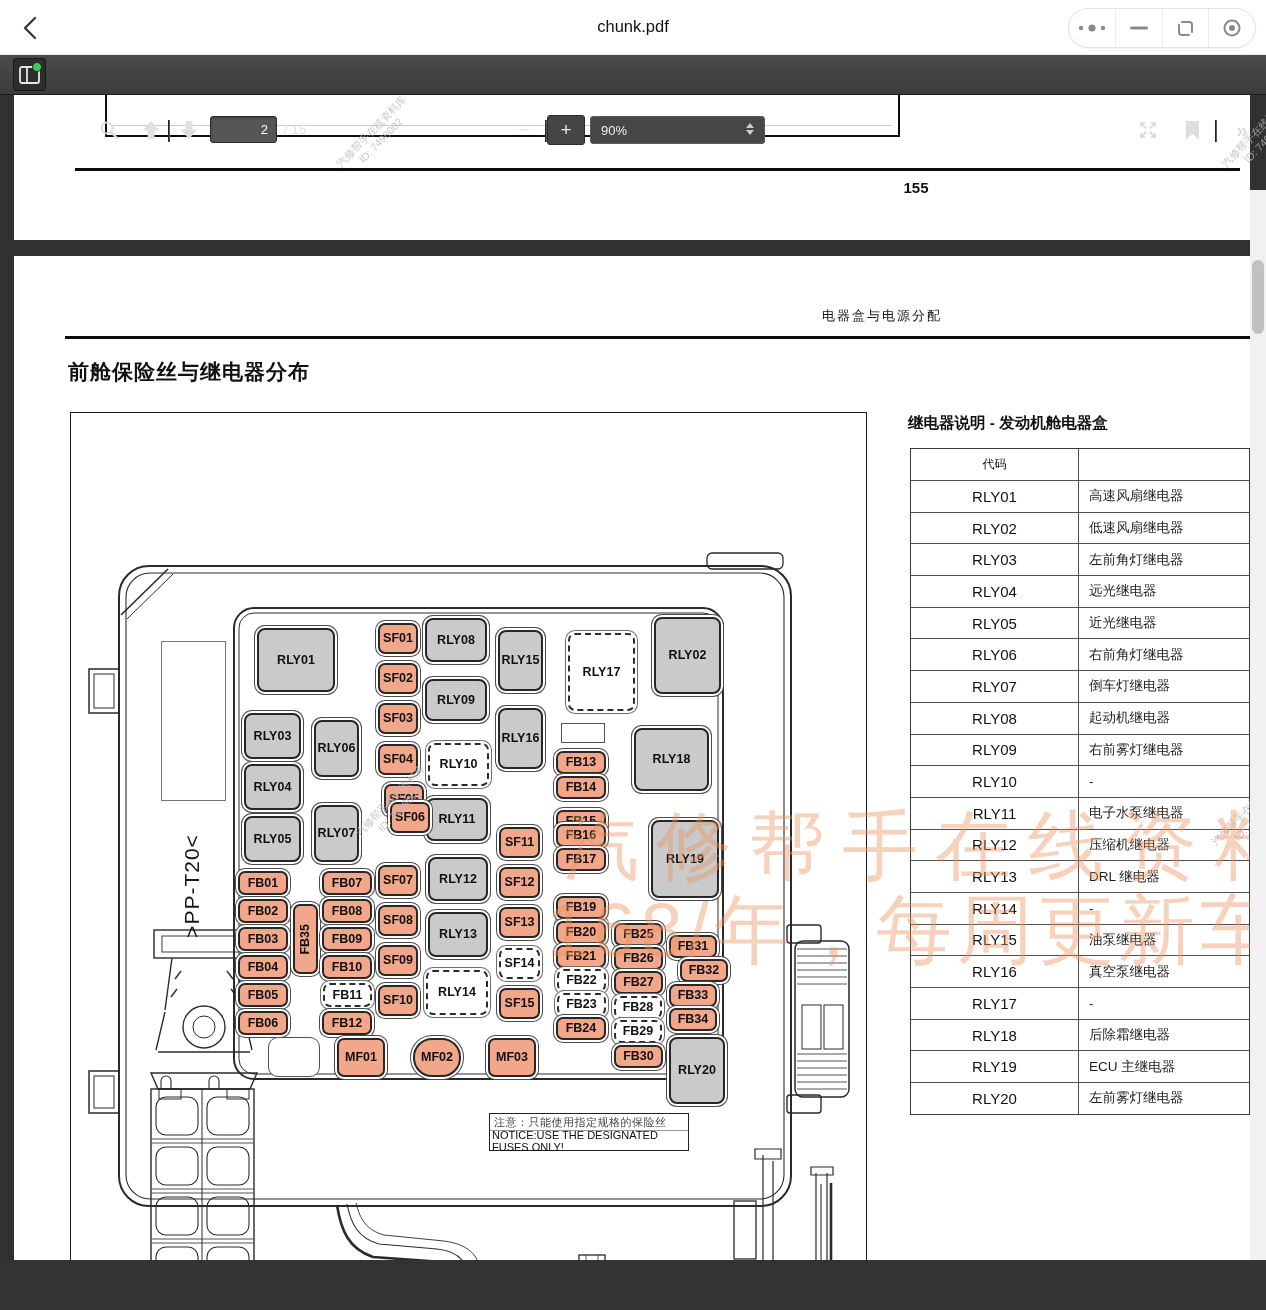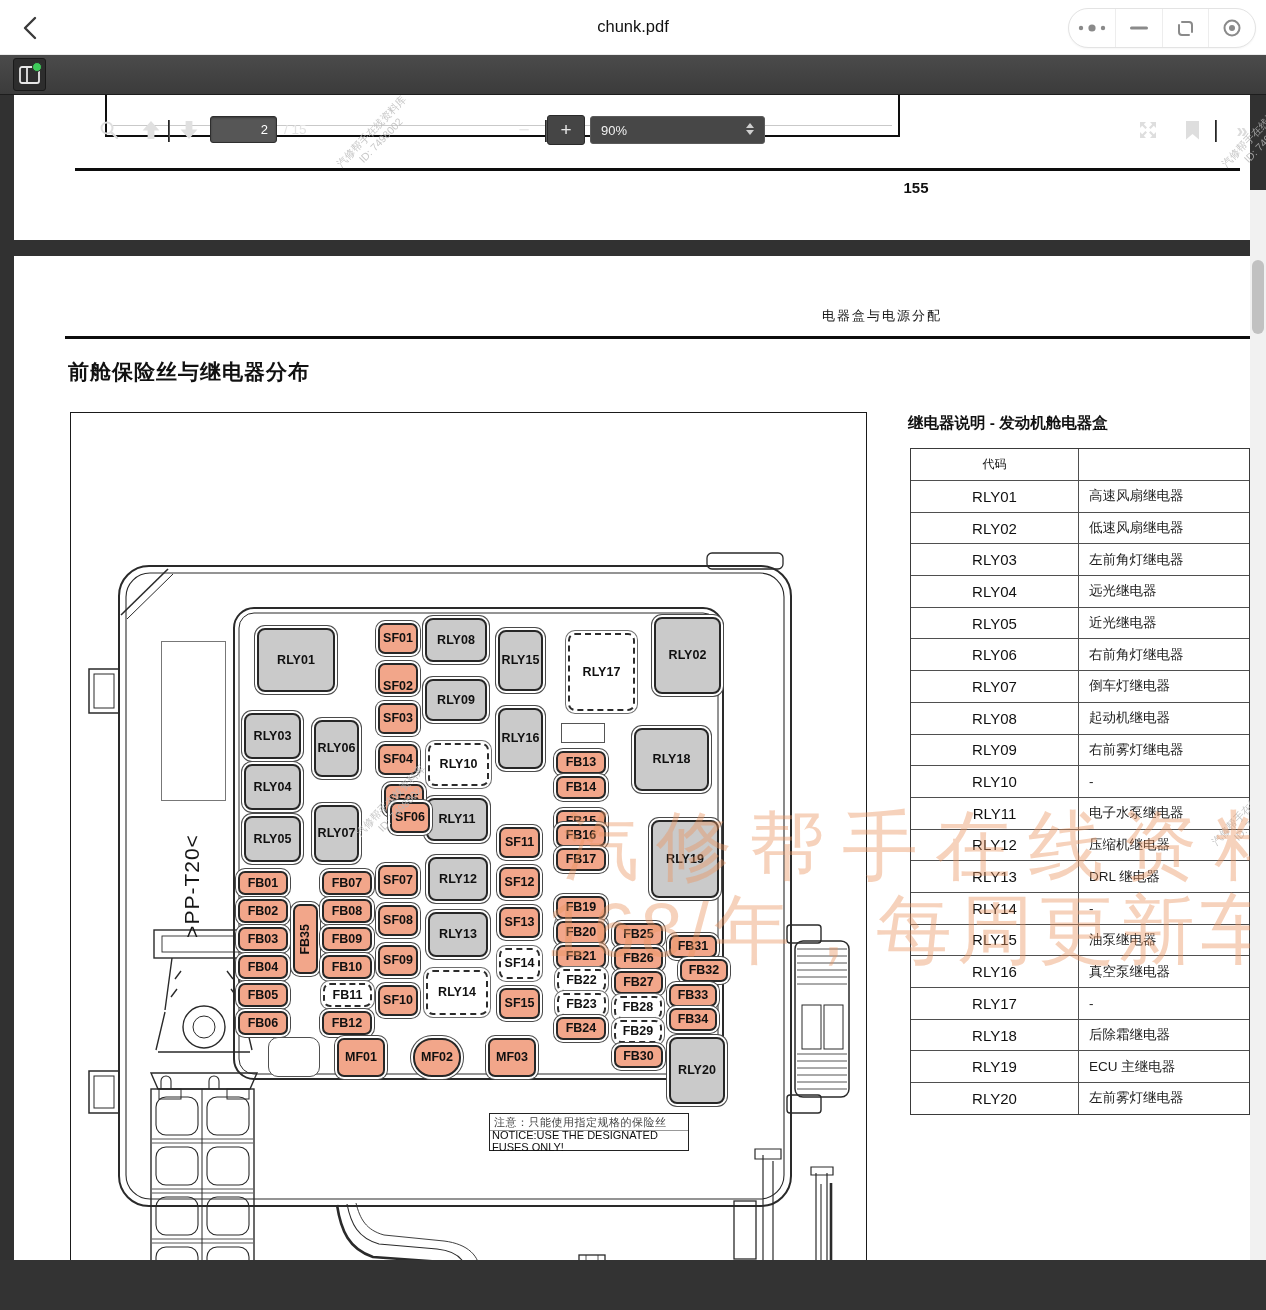--- a/index.html
+++ b/index.html
@@ -384,24 +384,24 @@
             </div>
             <div class="box relay" style="left: 580px; top: 407px; width: 68px; height: 78px;">
               <span>RLY19</span>
             </div>
             <div class="box relay" style="left: 598px; top: 624px; width: 56px; height: 67px;">
               <span>RLY20</span>
             </div>
             <div class="box fuse" style="left: 307px; top: 210px; width: 40px; height: 31px;">
               <span>SF01</span>
             </div>
-            <div class="box fuse" style="left: 307px; top: 250px; width: 40px; height: 31px; align-items: flex-end;">
+            <div class="box fuse" style="left: 307px; top: 250px; width: 40px; height: 31px;">
               <span>SF02</span>
             </div>
-            <div class="box fuse" style="left: 307px; top: 290px; width: 40px; height: 31px; border-radius: 6px;">
+            <div class="box fuse" style="left: 307px; top: 290px; width: 40px; height: 31px;">
               <span>SF03</span>
             </div>
             <div class="box fuse" style="left: 307px; top: 331px; width: 40px; height: 31px;">
               <span>SF04</span>
             </div>
             <div class="box fuse" style="left: 313px; top: 371px; width: 40px; height: 31px;">
               <span>SF05</span>
             </div>
             <div class="box fuse" style="left: 307px; top: 389px; width: 40px; height: 31px; margin-left: 12px;">
               <span>SF06</span>

